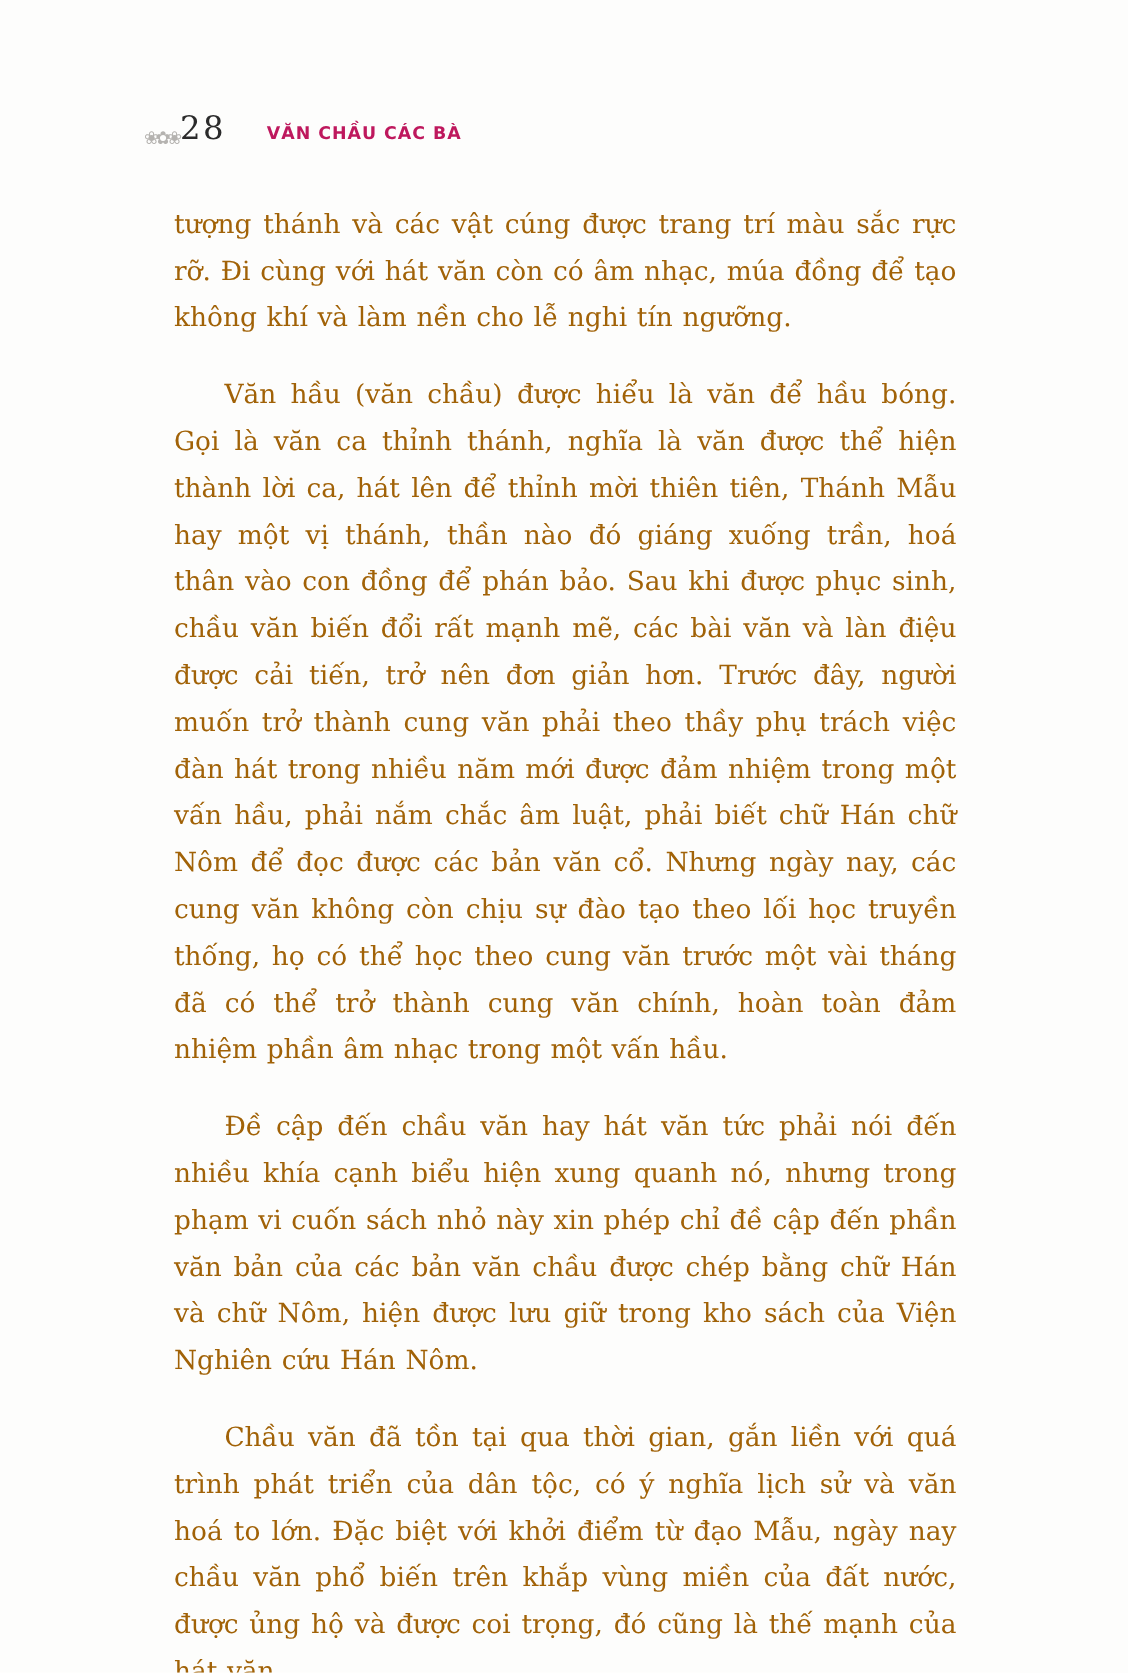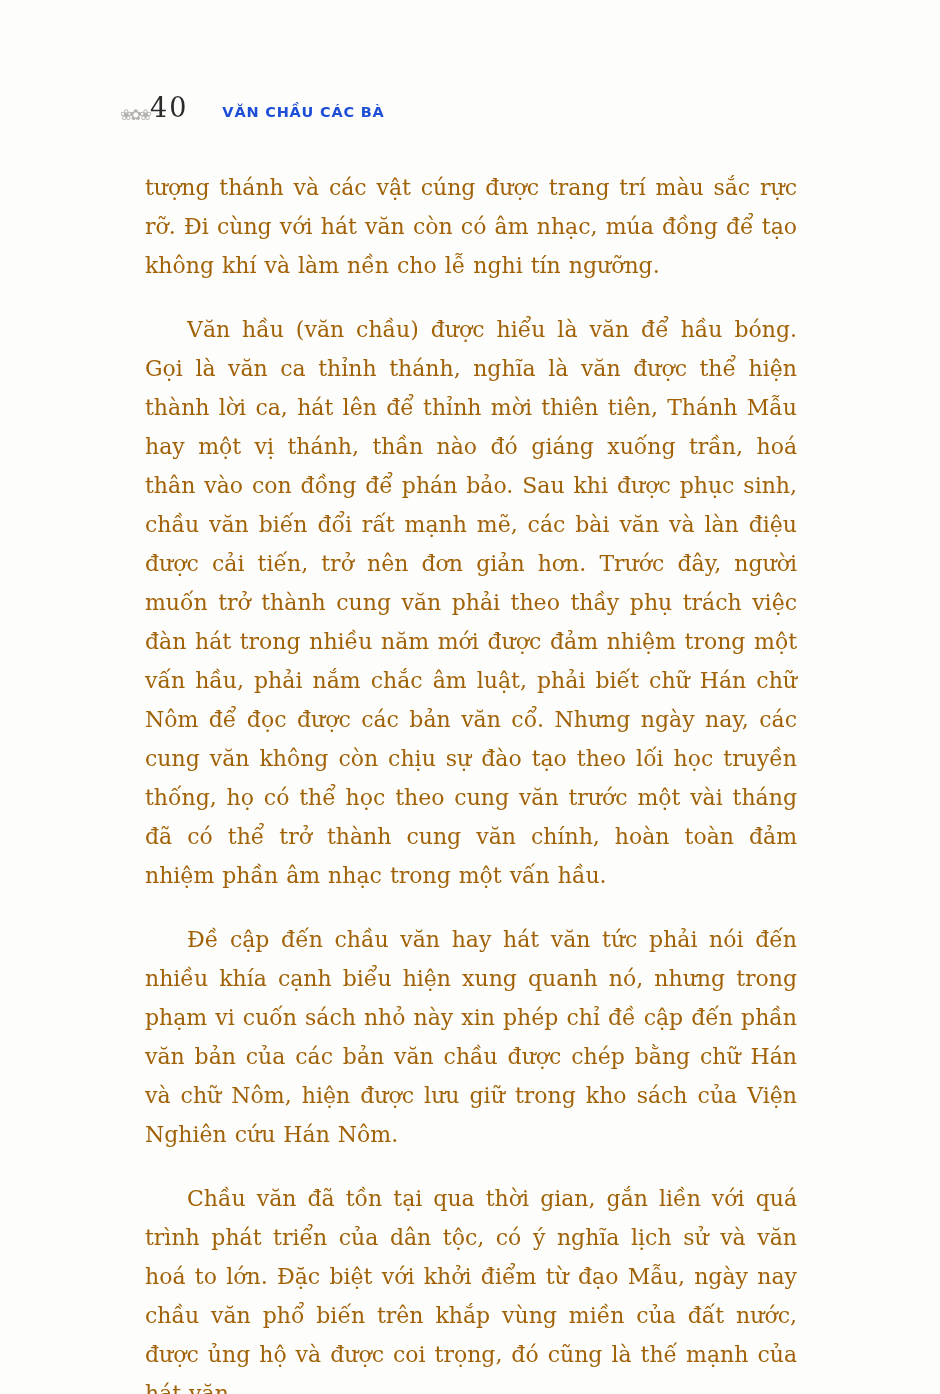--- a/index.html
+++ b/index.html
@@ -38,21 +38,21 @@
     font-size: 27px;
     font-weight: 500;
     color: #2b2b2b;
     letter-spacing: 2px;
     margin-left: 22px;
   }
   .running-title {
     font-family: "DejaVu Sans", "Liberation Sans", sans-serif;
     font-size: 14.5px;
     font-weight: bold;
-    color: #1d4ed8;
+    color: #be185d;
     letter-spacing: 0.8px;
     margin-left: 34px;
   }
   .body-text {
     position: absolute;
     top: 168px;
     left: 145px;
     width: 652px;
   }
   .body-text p {
@@ -68,21 +68,21 @@
     margin-top: 25px;
   }
 </style>
 </head>
 <body>
 
 <div class="page">
 
   <div class="header">
     <span class="ornament">❀✿❀</span>
-    <span class="page-number">40</span>
+    <span class="page-number">28</span>
     <span class="running-title">VĂN CHẦU CÁC BÀ</span>
   </div>
 
   <div class="body-text">
     <p>tượng thánh và các vật cúng được trang trí màu sắc rực rỡ. Đi cùng với hát văn còn có âm nhạc, múa đồng để tạo không khí và làm nền cho lễ nghi tín ngưỡng.</p>
     <p class="indent">Văn hầu (văn chầu) được hiểu là văn để hầu bóng. Gọi là văn ca thỉnh thánh, nghĩa là văn được thể hiện thành lời ca, hát lên để thỉnh mời thiên tiên, Thánh Mẫu hay một vị thánh, thần nào đó giáng xuống trần, hoá thân vào con đồng để phán bảo. Sau khi được phục sinh, chầu văn biến đổi rất mạnh mẽ, các bài văn và làn điệu được cải tiến, trở nên đơn giản hơn. Trước đây, người muốn trở thành cung văn phải theo thầy phụ trách việc đàn hát trong nhiều năm mới được đảm nhiệm trong một vấn hầu, phải nắm chắc âm luật, phải biết chữ Hán chữ Nôm để đọc được các bản văn cổ. Nhưng ngày nay, các cung văn không còn chịu sự đào tạo theo lối học truyền thống, họ có thể học theo cung văn trước một vài tháng đã có thể trở thành cung văn chính, hoàn toàn đảm nhiệm phần âm nhạc trong một vấn hầu.</p>
     <p class="indent">Đề cập đến chầu văn hay hát văn tức phải nói đến nhiều khía cạnh biểu hiện xung quanh nó, nhưng trong phạm vi cuốn sách nhỏ này xin phép chỉ đề cập đến phần văn bản của các bản văn chầu được chép bằng chữ Hán và chữ Nôm, hiện được lưu giữ trong kho sách của Viện Nghiên cứu Hán Nôm.</p>
     <p class="indent">Chầu văn đã tồn tại qua thời gian, gắn liền với quá trình phát triển của dân tộc, có ý nghĩa lịch sử và văn hoá to lớn. Đặc biệt với khởi điểm từ đạo Mẫu, ngày nay chầu văn phổ biến trên khắp vùng miền của đất nước, được ủng hộ và được coi trọng, đó cũng là thế mạnh của hát văn.</p>
   </div>
 

